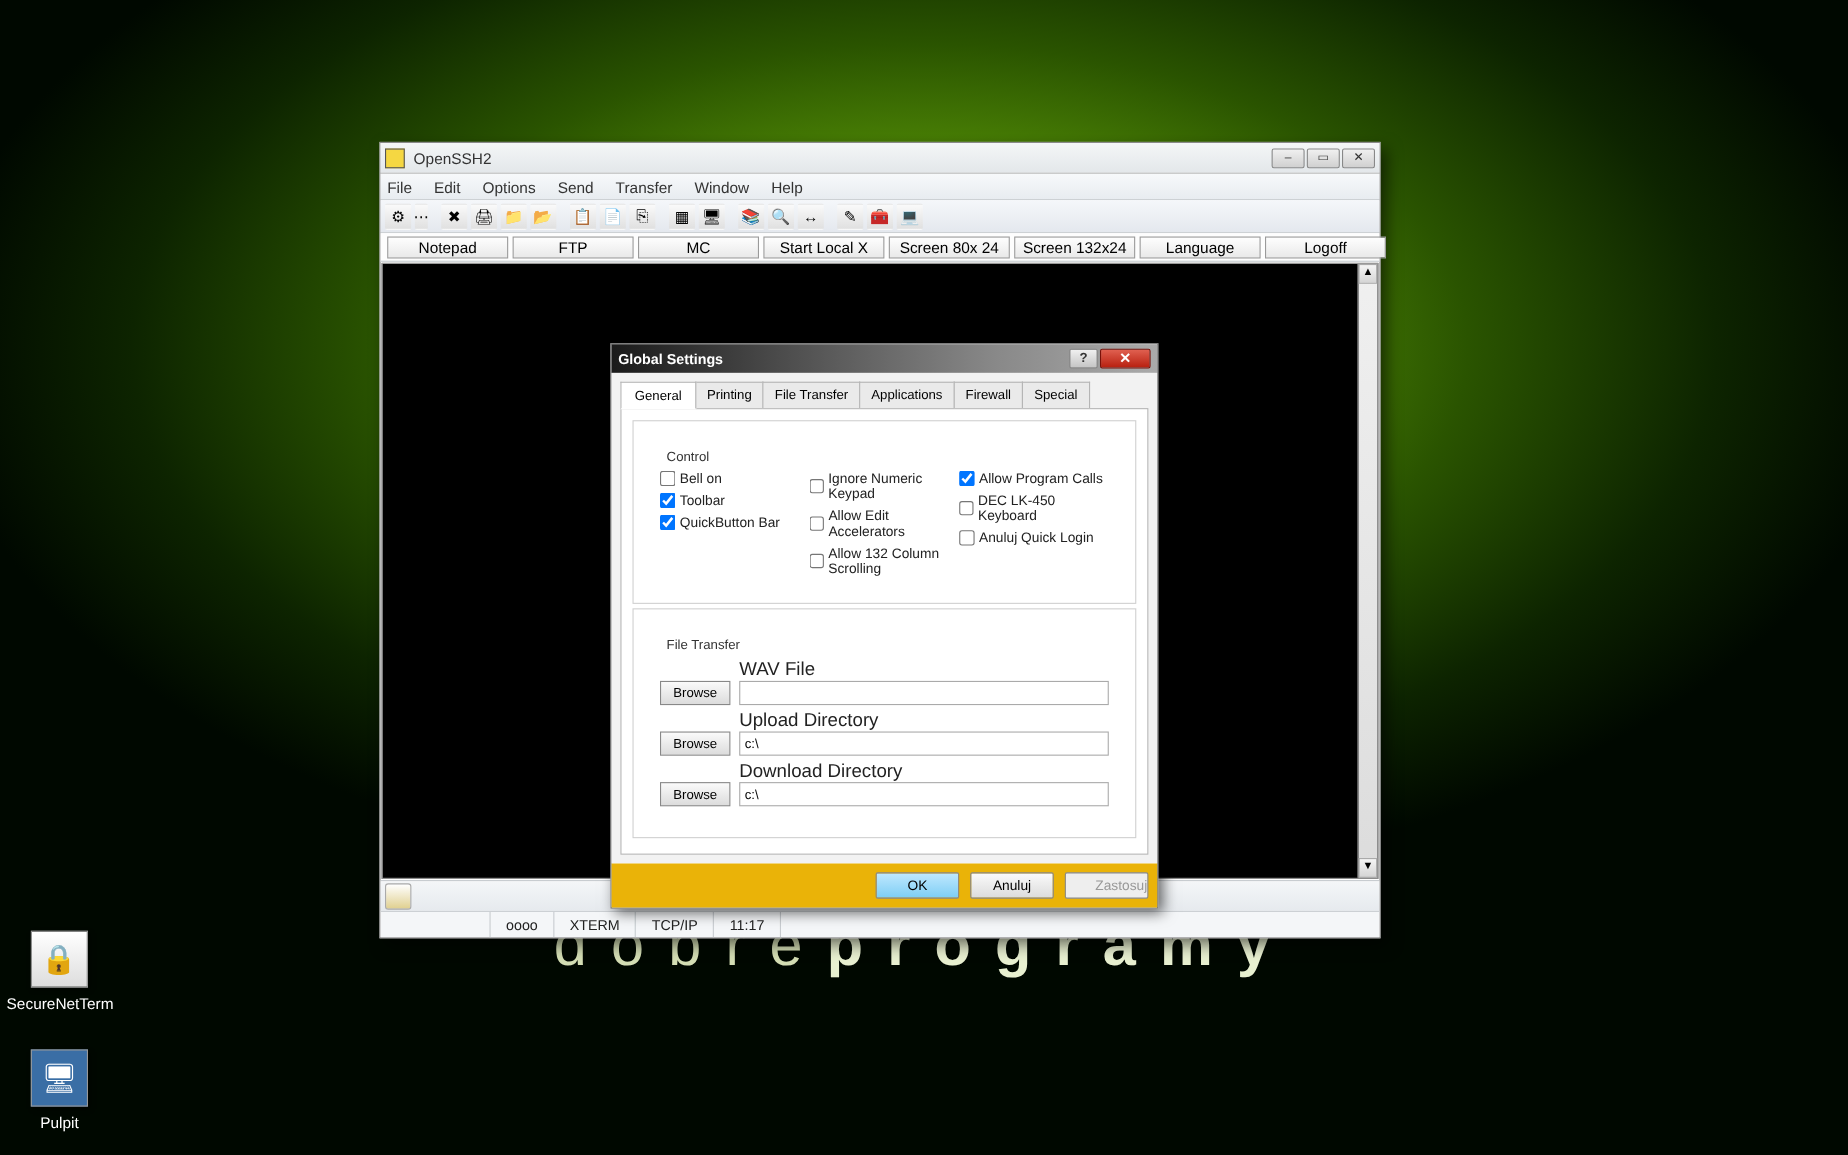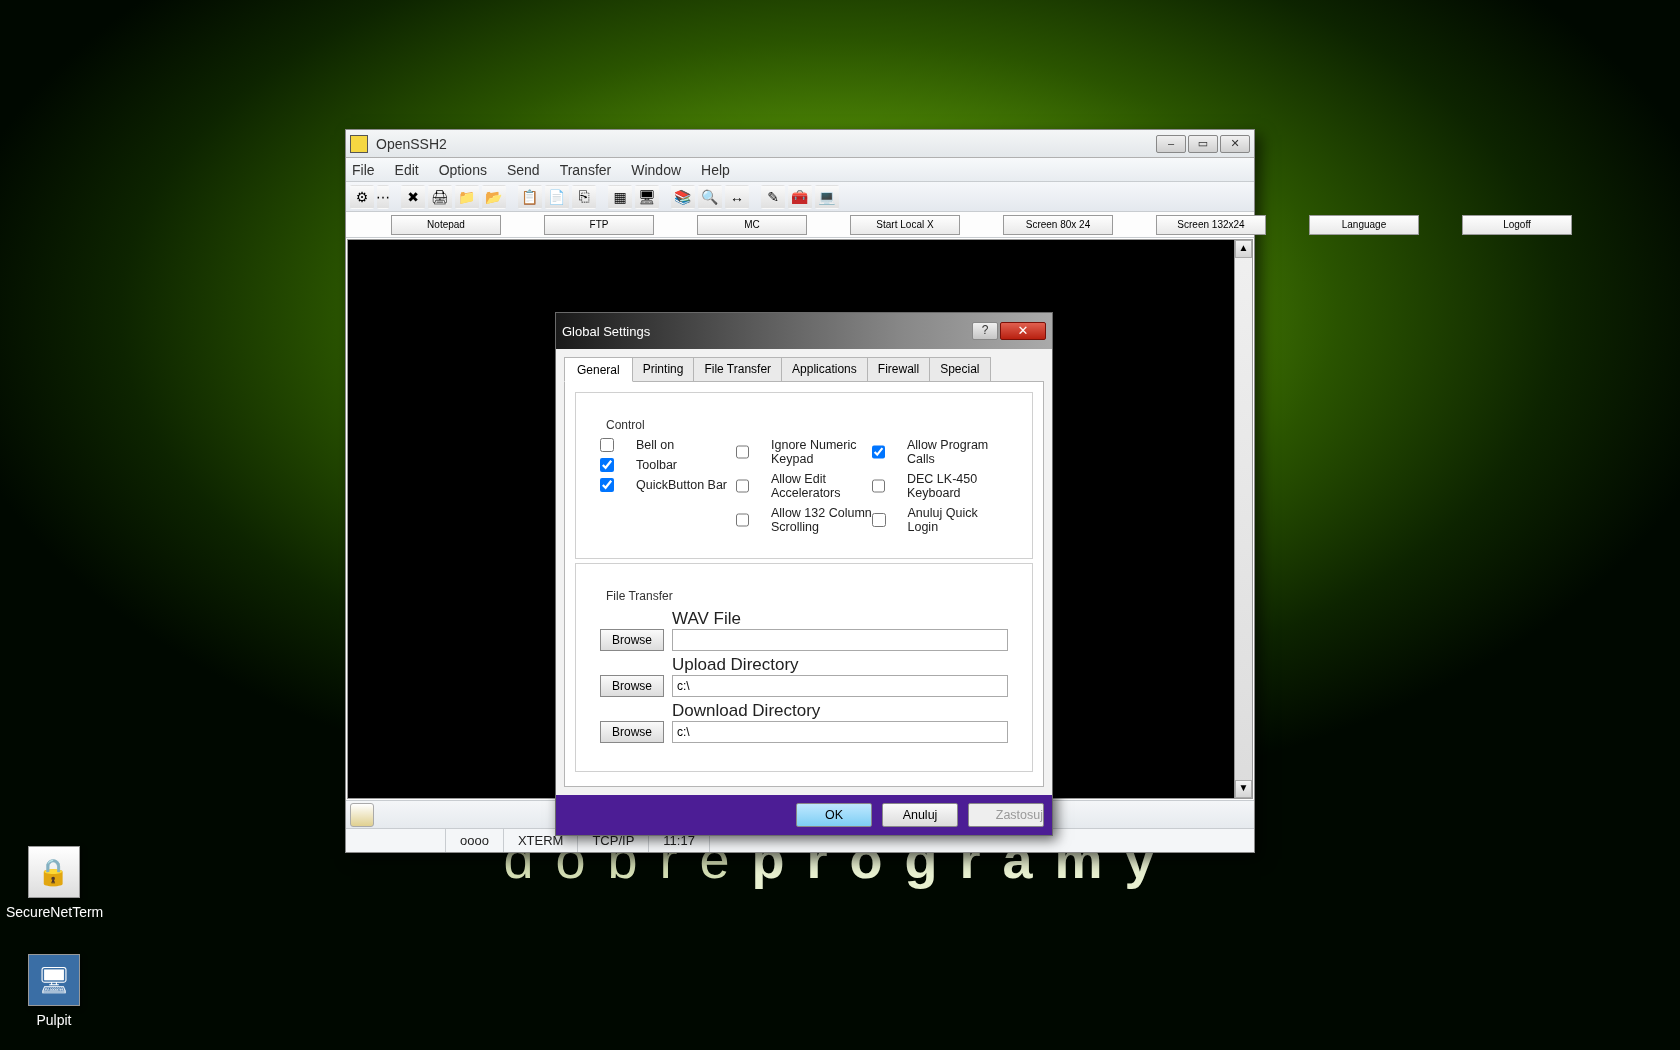--- a/index.html
+++ b/index.html
@@ -50,21 +50,21 @@
   display: flex; align-items: center; padding: 0 4px; gap: 3px;
 }
 .tbtn { width: 24px; height: 24px; background: linear-gradient(#fafafa,#e0e0e0); border: 1px solid transparent; border-radius: 2px; display:flex; align-items:center; justify-content:center; font-size:14px; cursor:pointer; }
 .tsep { width: 6px; }
 .quickbar {
   height: 26px; background: #fdfdfd; border-bottom: 1px solid #c8ccd0;
   display: flex; align-items: center; padding: 2px 6px; gap: 4px;
 }
 .qbtn {
   flex: 0 0 110px; height: 20px; background: linear-gradient(#fefefe,#e9e9e9);
-  border: 1px solid #9a9a9a; font-size: 10px; text-align: center; line-height: 18px; cursor: pointer; margin-left: 39px;
+  border: 1px solid #9a9a9a; font-size: 14px; text-align: center; line-height: 18px; cursor: pointer;
 }
 .terminal-area {
   flex: 1; background: #000; position: relative; border: 1px solid #999; margin: 1px;
 }
 .term-scroll { position:absolute; right:0; top:0; bottom:0; width:18px; background: linear-gradient(#f0f0f0,#dcdcdc); border-left:1px solid #999; }
 .term-scroll .arr { width:100%; height:18px; background:linear-gradient(#f5f5f5,#d5d5d5); border:1px solid #aaa; text-align:center; font-size:10px; line-height:14px; cursor:pointer; }
 .term-scroll .arr.bottom { position:absolute; bottom:0; }
 .bottombar {
   height: 28px; background: linear-gradient(#f4f6f8,#e6eaee); border-top: 1px solid #c8ccd0;
   display:flex; align-items:center; font-size:11px;
@@ -76,43 +76,43 @@
 }
 .statusbar .cell { padding: 0 14px; border-right: 1px solid #c8ccd0; height:100%; display:flex; align-items:center; }
 .statusbar .sp { flex:0 0 100px; }
 
 
 .dialog {
   position: absolute; left: 555px; top: 312px; width: 498px; background: #fff;
   border: 1px solid #6a6a6a; box-shadow: 4px 4px 12px rgba(0,0,0,0.6);
 }
 .dlg-title {
-  height: 36px; background: linear-gradient(90deg, #1a1a1a, #5a5a5a 40%, #888 70%, #aaa);
-  display:flex; align-items:center; padding: 0 6px; color:#fff; font-size:13px;
+  height: 26px; background: linear-gradient(90deg, #1a1a1a, #5a5a5a 40%, #888 70%, #aaa);
+  display:flex; align-items:center; padding: 0 6px; color:#fff; font-size:13px;font-weight:bold;
 }
 .dlg-title .t { flex:1; }
 .dlg-btns { display:flex; gap:2px; }
 .dlg-help { width:26px; height:18px; background:linear-gradient(#f0f0f0,#c5c5c5); border:1px solid #888; color:#333; text-align:center; font-size:12px; line-height:15px; border-radius:2px; cursor:pointer; }
 .dlg-close { width:46px; height:18px; background:linear-gradient(#e06050,#b82010); color:#fff; text-align:center; font-size:13px; line-height:15px; border:1px solid #7a1008; border-radius:2px; cursor:pointer; }
 .dlg-body { background:#f2f2f2; padding: 8px; }
 .tabs { display:flex; font-size:12px; }
 .tab { padding: 4px 10px; background:#eaeaea; border:1px solid #b5b5b5; border-bottom:none; margin-right:-1px; cursor:pointer; }
 .tab.active { background:#fff; position:relative; z-index:2; border-bottom:1px solid #fff; margin-bottom:-1px; padding: 5px 12px 4px; }
 .tabpanel { background:#fff; border:1px solid #b5b5b5; padding: 10px; font-size:13px; }
 .group { border:1px solid #d0d0d0; padding: 24px; margin-bottom:4px; }
 .group-title { font-size:12px; margin:-16px 0 6px 2px; background:#fff; padding:0 4px; display:inline-block; color:#333; }
 .ctrl-row { display:flex; }
 .ctrl-col { flex:1; display:flex; flex-direction:column; gap:6px; }
-.chk { display:flex; align-items:center; gap:22px; font-size:12.5px; color:#222; cursor:pointer; }
+.chk { display:flex; align-items:center; gap:4px; font-size:12.5px; color:#222; cursor:pointer; }
 .chk input { width:14px; height:14px; }
 .ft-row { display:flex; align-items:center; gap:8px; margin-bottom:4px; }
 .ft-lbl { font-size:17px; color:#222; margin-left:72px; }
 .browse { width:64px; height:22px; font-size:12px; background:linear-gradient(#fafafa,#dcdcdc); border:1px solid #888; cursor:pointer; }
 .ft-input { flex:1; height:22px; border:1px solid #aaa; padding:0 4px; font-size:12px; background:#fff; }
-.dlg-footer { display:flex; justify-content:flex-end; gap:10px; padding: 8px; background:#4c1d95; }
+.dlg-footer { display:flex; justify-content:flex-end; gap:10px; padding: 8px; background:#eab308; }
 .dlg-footer button { width:76px; height:24px; font-size:12.5px; border:1px solid #888; border-radius:2px; cursor:pointer; }
 .btn-ok { background: linear-gradient(#bfe8ff,#7ecef4); border-color:#3a8ab8; }
 .btn-cancel { background: linear-gradient(#fafafa,#dcdcdc); }
 .btn-apply { background: #eee; color:#999; border-color:#bbb; cursor:default;text-align:right; }
 </style>
 </head>
 <body>
 
 <div class="desktop">
   <div class="watermark">

